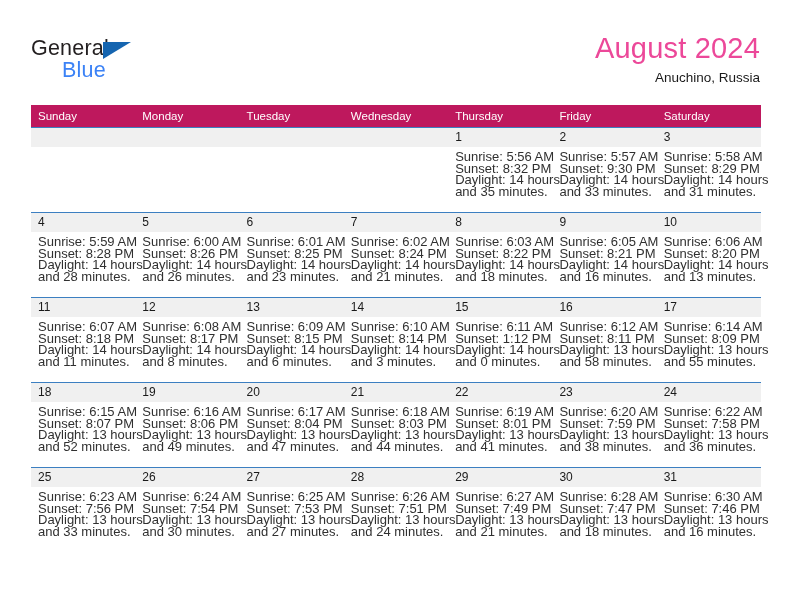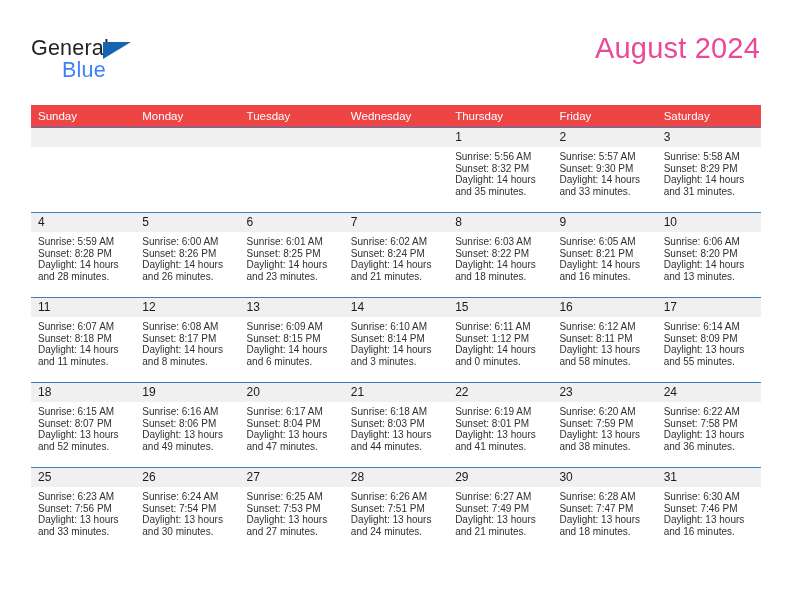--- a/index.html
+++ b/index.html
@@ -90,21 +90,21 @@
   
   .calendar {
     position: absolute;
     left: 31px;
     top: 105px;
     width: 730px;
     border-collapse: collapse;
     table-layout: fixed;
   }
   .calendar th {
-    background: #ef4444;
+    background: #be185d;
     color: #ffffff;
     font-size: 11.5px;
     font-weight: normal;
     text-align: left;
     padding: 5px 0 5px 7px;
     height: 10px;
     border: none;
   }
   .calendar td {
     vertical-align: top;
@@ -126,21 +126,21 @@
     padding: 3px 0 3px 7px;
     height: 13px;
     line-height: 13px;
     box-sizing: content-box;
   }
   .daynum.empty {
     color: transparent;
   }
   .details {
     padding: 4px 6px 0 7px;
-    font-size: 10px;
+    font-size: 13px;
     line-height: 11.6px;
     color: #303030;
   }
   .details div {
     white-space: nowrap;
   }
 </style>
 </head>
 <body>
 
@@ -149,20 +149,21 @@
   <div class="header">
 
     <div class="logo">
       <span class="logo-general">General</span>
       <span class="logo-triangle"></span>
       <span class="logo-blue">Blue</span>
     </div>
 
     <div class="title-block">
       <div class="title">August 2024</div>
+      <div class="subtitle">Anuchino, Russia</div>
     </div>
 
   </div>
 
   <table class="calendar">
     <thead>
       <tr id="weekday-header-row">
           <th>Sunday</th>
           <th>Monday</th>
           <th>Tuesday</th>

